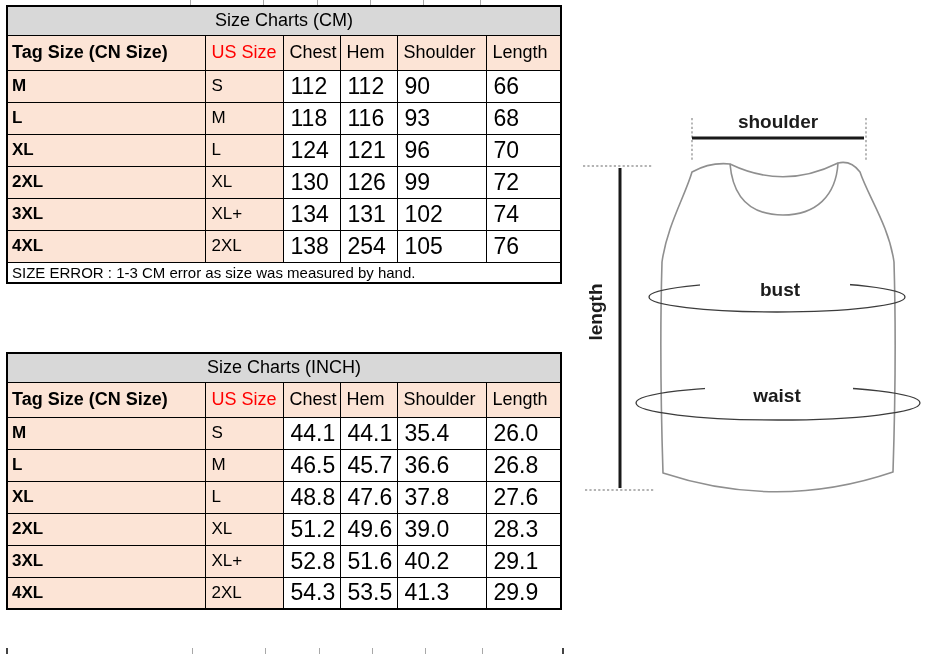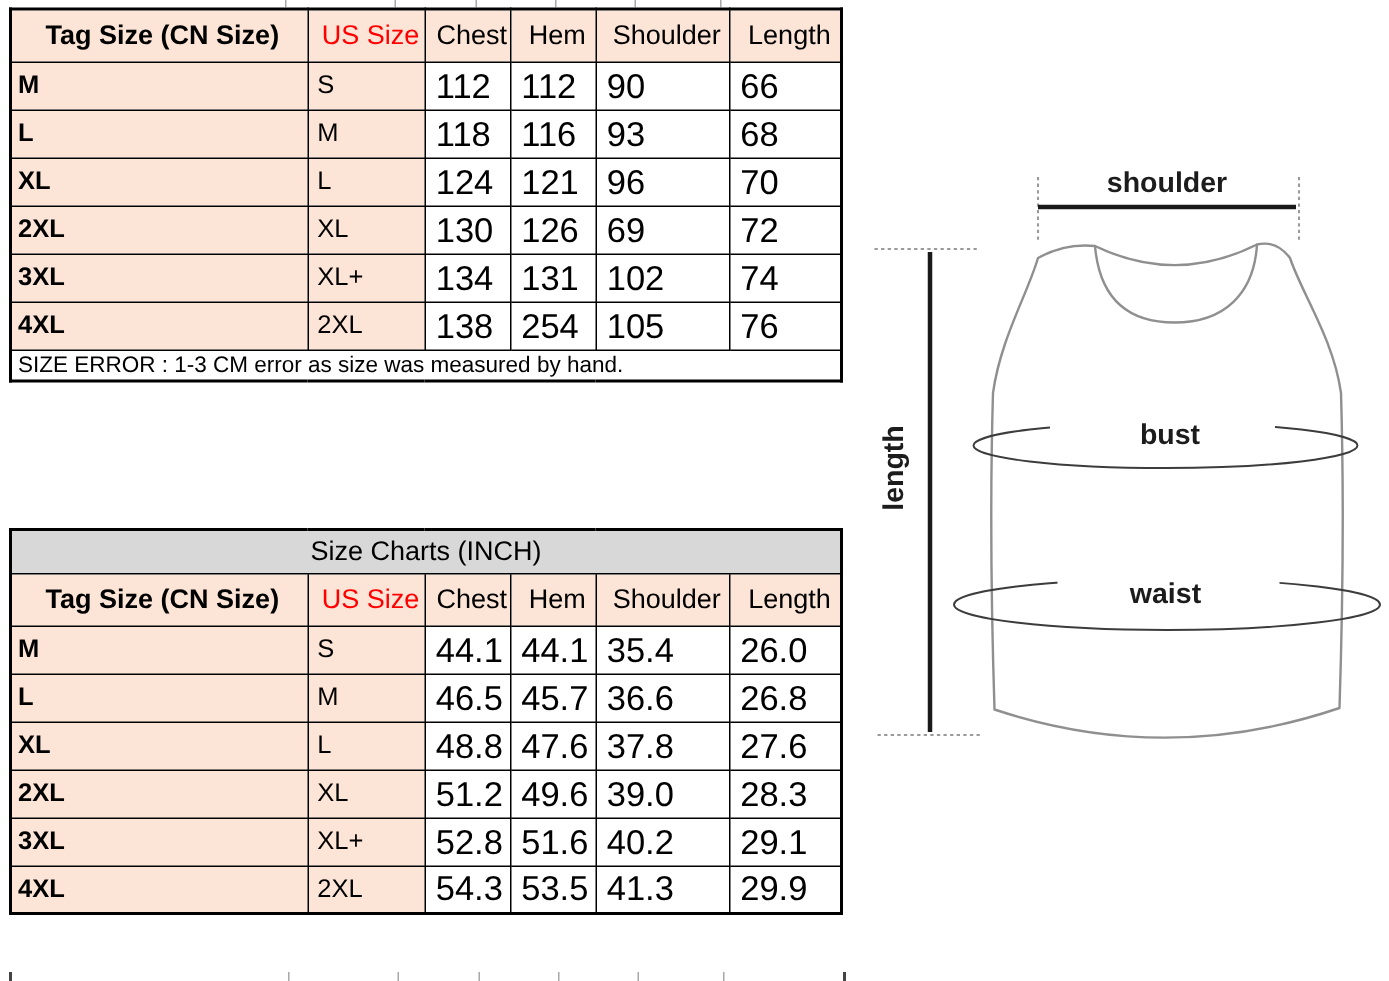--- a/index.html
+++ b/index.html
@@ -7,21 +7,21 @@
        font-family:"Liberation Sans",sans-serif;color:#000;}
 
   
   table.st{border-collapse:collapse;table-layout:fixed;position:absolute;left:6px;
            width:554px;background:#fff;border:2px solid #000;}
   #table-cm{top:5px;}
   #table-inch{top:352px;}
   .st td,.st th{border:1px solid #000;overflow:hidden;white-space:nowrap;
                 vertical-align:middle;box-sizing:border-box;}
   .t-title{background:#d8d8d8;text-align:center;font-size:18px;font-weight:400;height:29px;}
-  th.col{background:#fce4d6;font-size:18px;font-weight:400;text-align:center;
+  th.col{background:#fce4d6;font-size:18px;font-weight:400;text-align:left;
          padding:0 0 0 6px;height:35px;}
   th.col.first{font-weight:700;padding-left:4px;}
   th.col.us{color:#ff0000;}
   td.lab{background:#fce4d6;font-weight:700;font-size:17px;padding-left:4px;height:32px;}
   td.us{background:#fce4d6;font-size:17px;padding-left:6px;}
   td.val{font-size:23px;padding-left:7px;}
   td.tfoot{font-size:15px;padding-left:4px;height:16px;font-weight:400;}
 
   
   .strip{position:absolute;left:6px;width:554px;}
@@ -52,20 +52,23 @@
 <table class="st" id="table-cm">
   <colgroup>
       <col style="width:198px">
       <col style="width:78px">
       <col style="width:57px">
       <col style="width:57px">
       <col style="width:89px">
       <col style="width:75px">
     </colgroup>
   <tbody>
+      <tr>
+    <td class="t-title" colspan="6">Size Charts (CM)</td>
+  </tr>
   <tr>
     <th class="col first">Tag Size (CN Size)</th>
     <th class="col us">US Size</th>
     <th class="col">Chest</th>
     <th class="col">Hem</th>
     <th class="col">Shoulder</th>
     <th class="col">Length</th>
   </tr>
   <tr>
     <td class="lab">M</td>
@@ -89,21 +92,21 @@
     <td class="val">124</td>
     <td class="val">121</td>
     <td class="val">96</td>
     <td class="val">70</td>
   </tr>
   <tr>
     <td class="lab">2XL</td>
     <td class="us">XL</td>
     <td class="val">130</td>
     <td class="val">126</td>
-    <td class="val">69</td>
+    <td class="val">99</td>
     <td class="val">72</td>
   </tr>
   <tr>
     <td class="lab">3XL</td>
     <td class="us">XL+</td>
     <td class="val">134</td>
     <td class="val">131</td>
     <td class="val">102</td>
     <td class="val">74</td>
   </tr>

